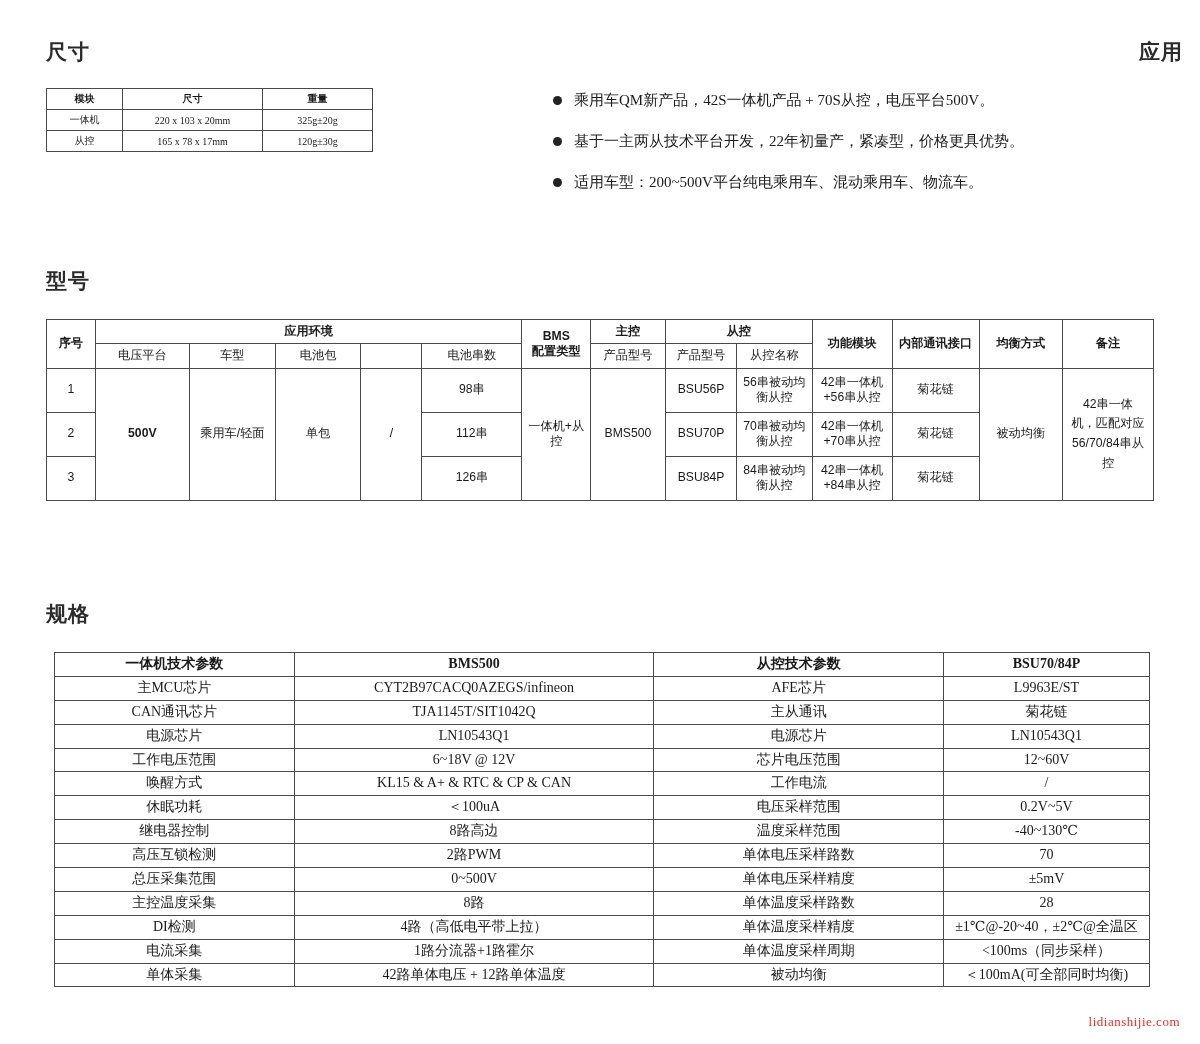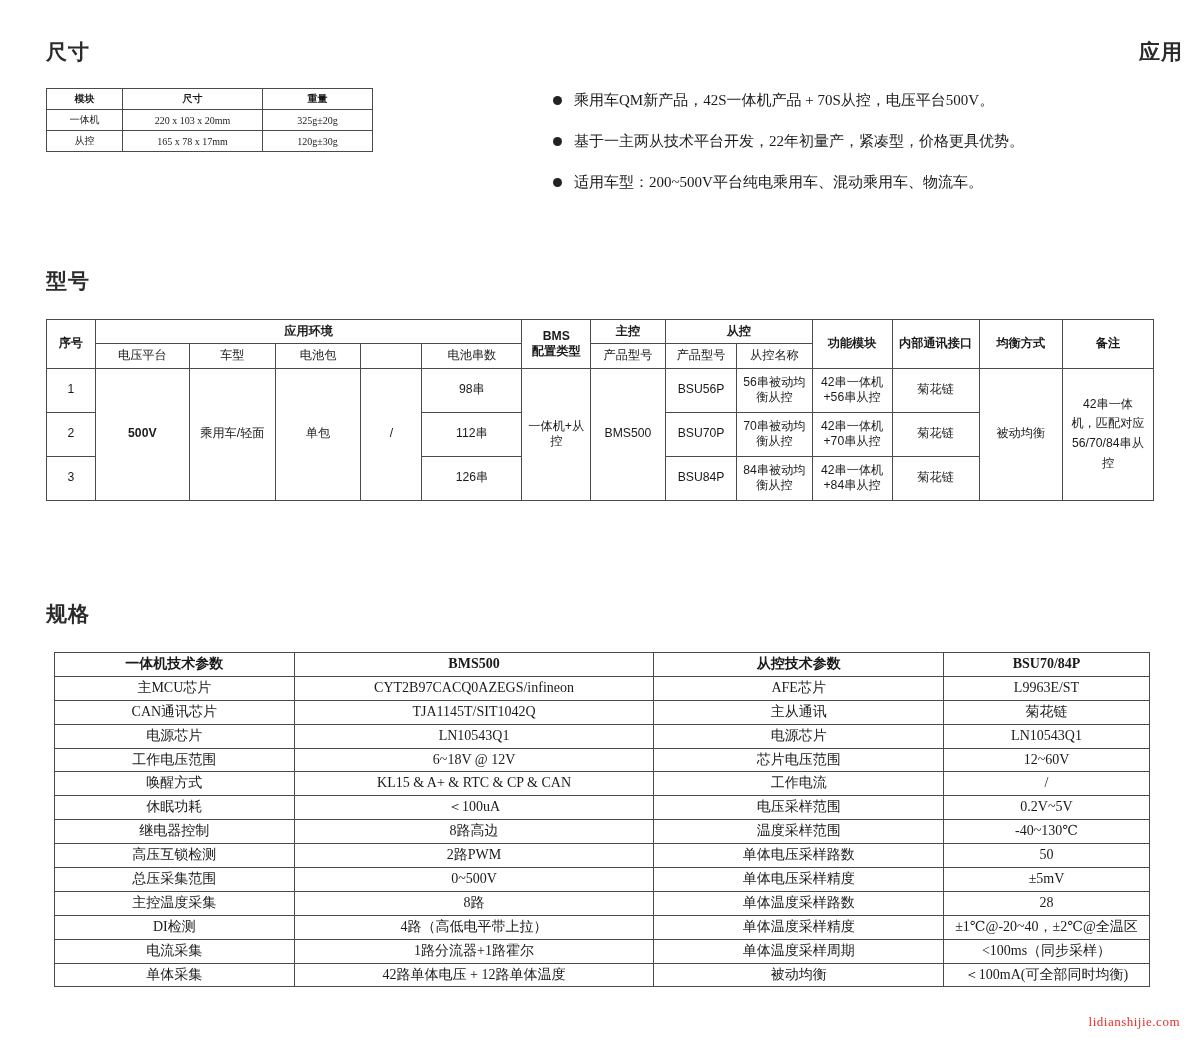--- a/index.html
+++ b/index.html
@@ -262,21 +262,21 @@
     <tr>
       <td>继电器控制</td>
       <td>8路高边</td>
       <td>温度采样范围</td>
       <td>-40~130℃</td>
     </tr>
     <tr>
       <td>高压互锁检测</td>
       <td>2路PWM</td>
       <td>单体电压采样路数</td>
-      <td>50</td>
+      <td>70</td>
     </tr>
     <tr>
       <td>总压采集范围</td>
       <td>0~500V</td>
       <td>单体电压采样精度</td>
       <td>±5mV</td>
     </tr>
     <tr>
       <td>主控温度采集</td>
       <td>8路</td>

